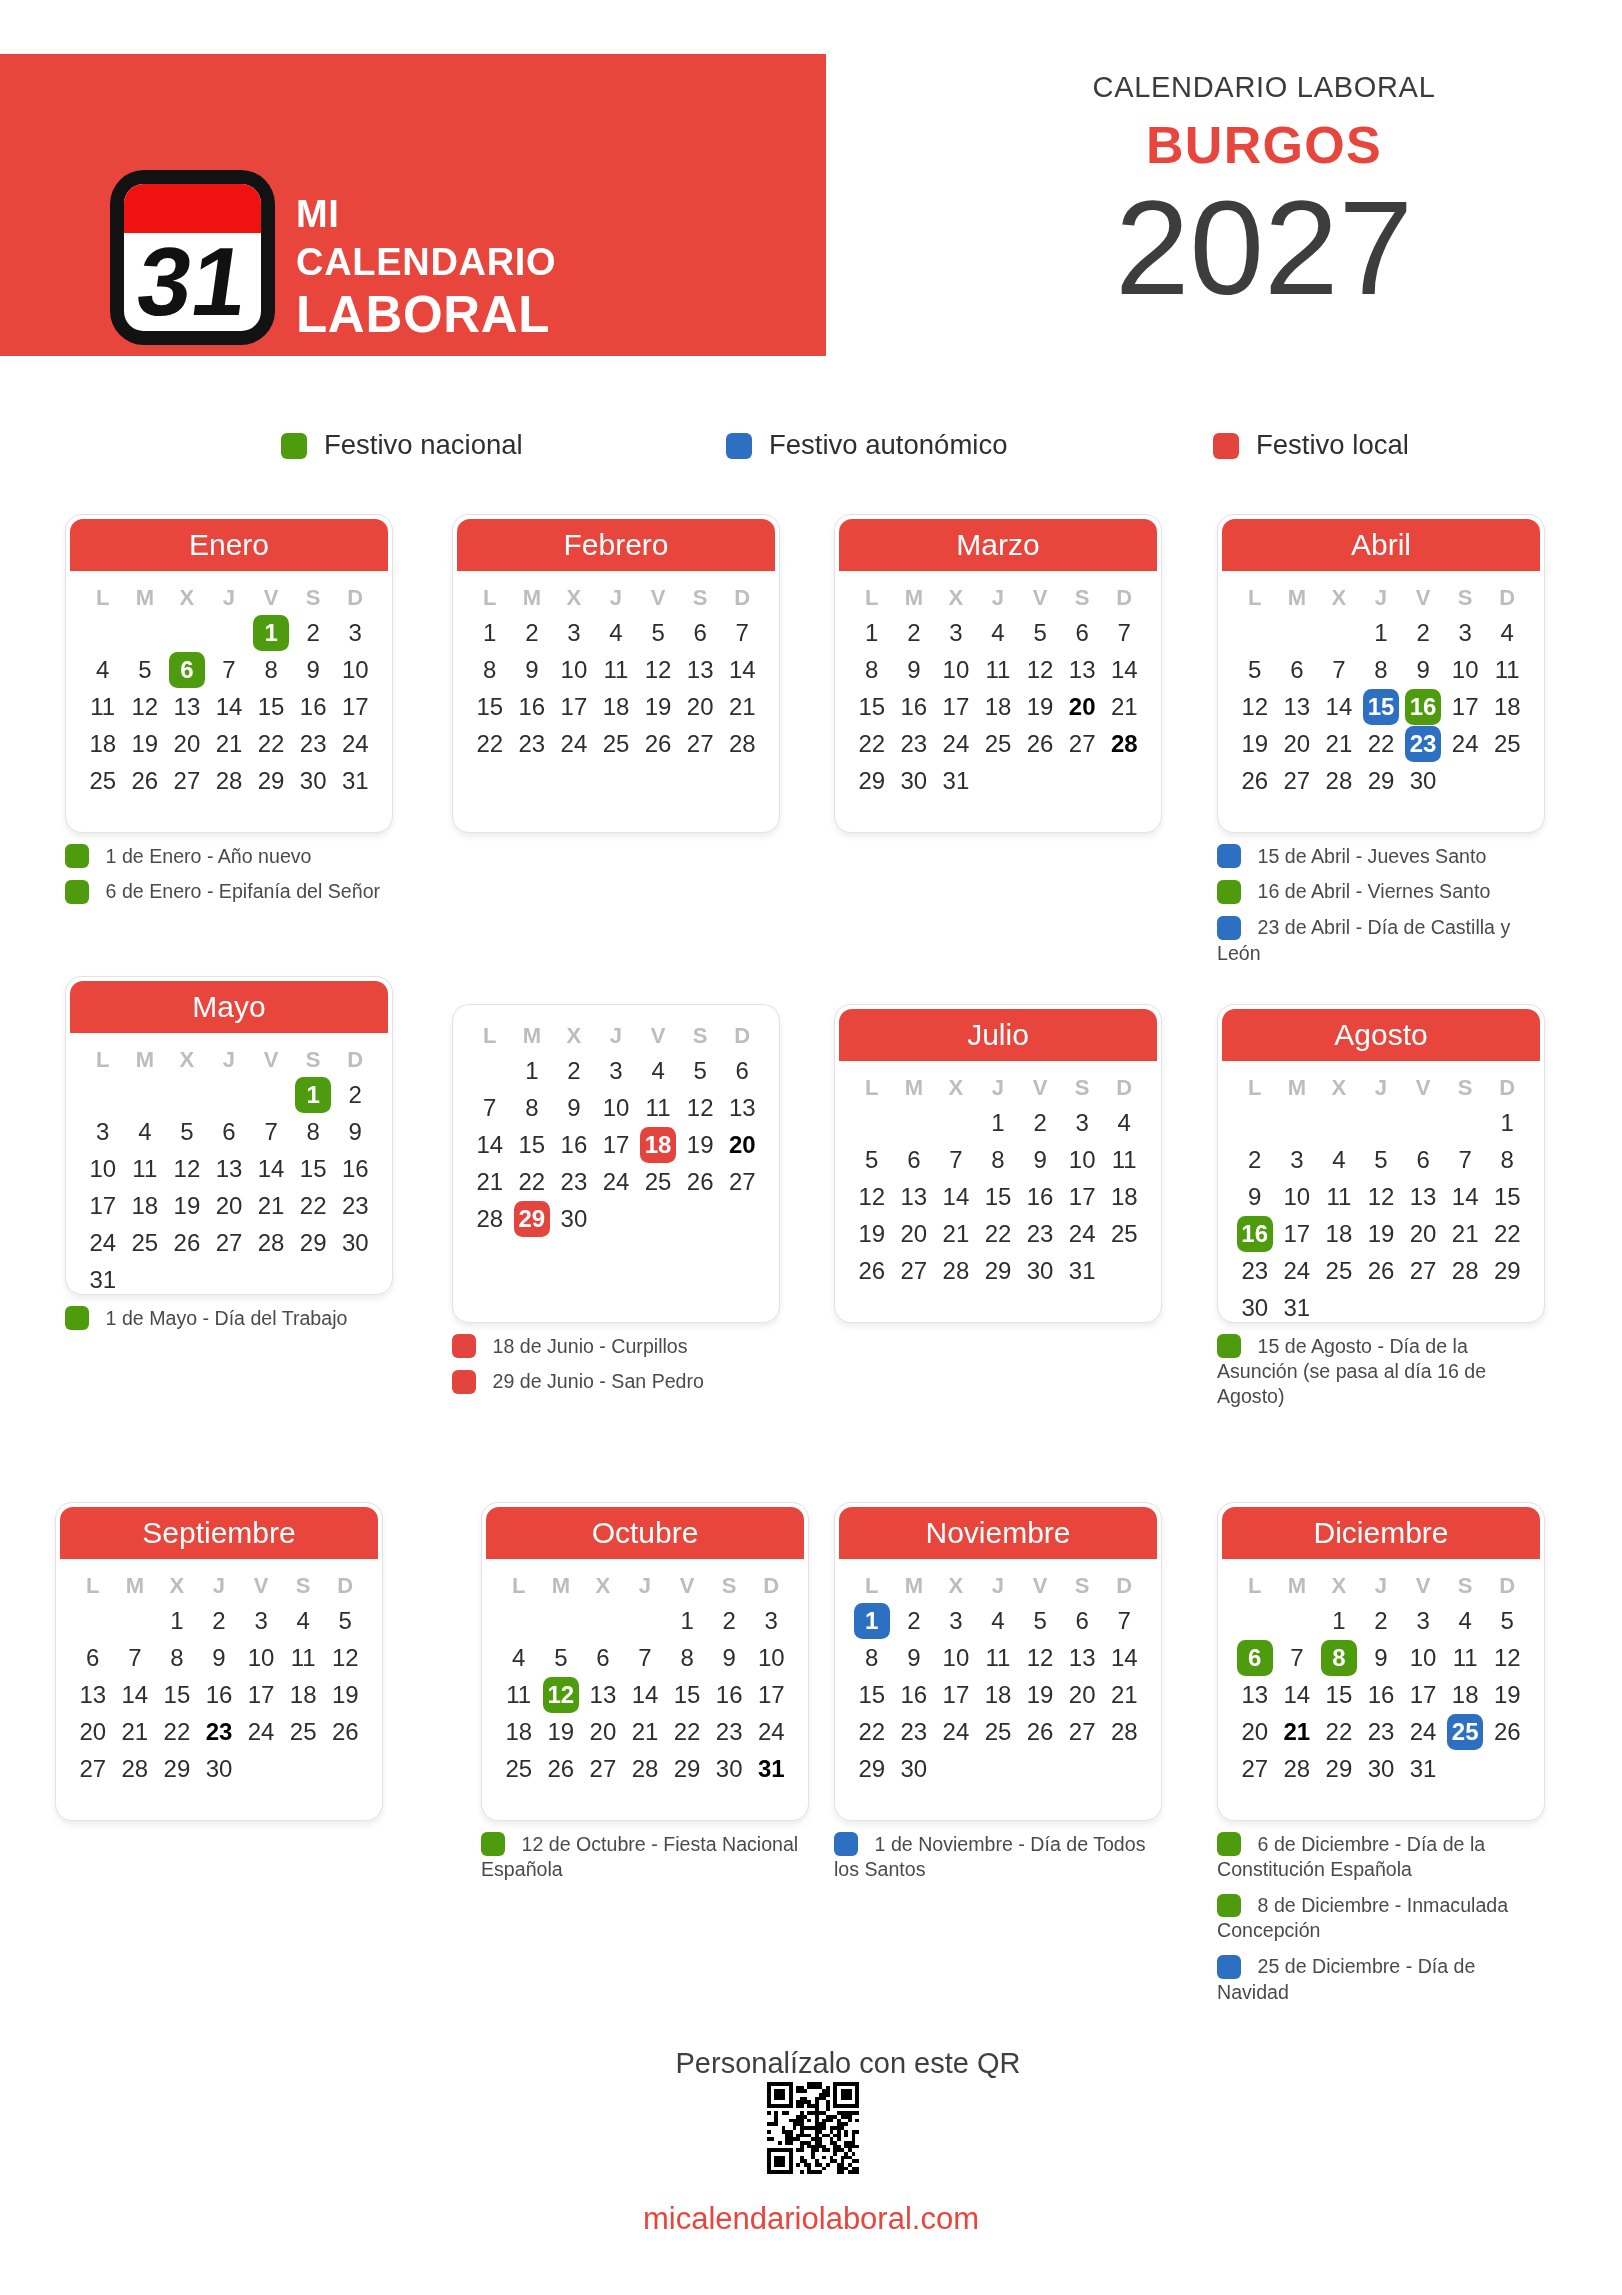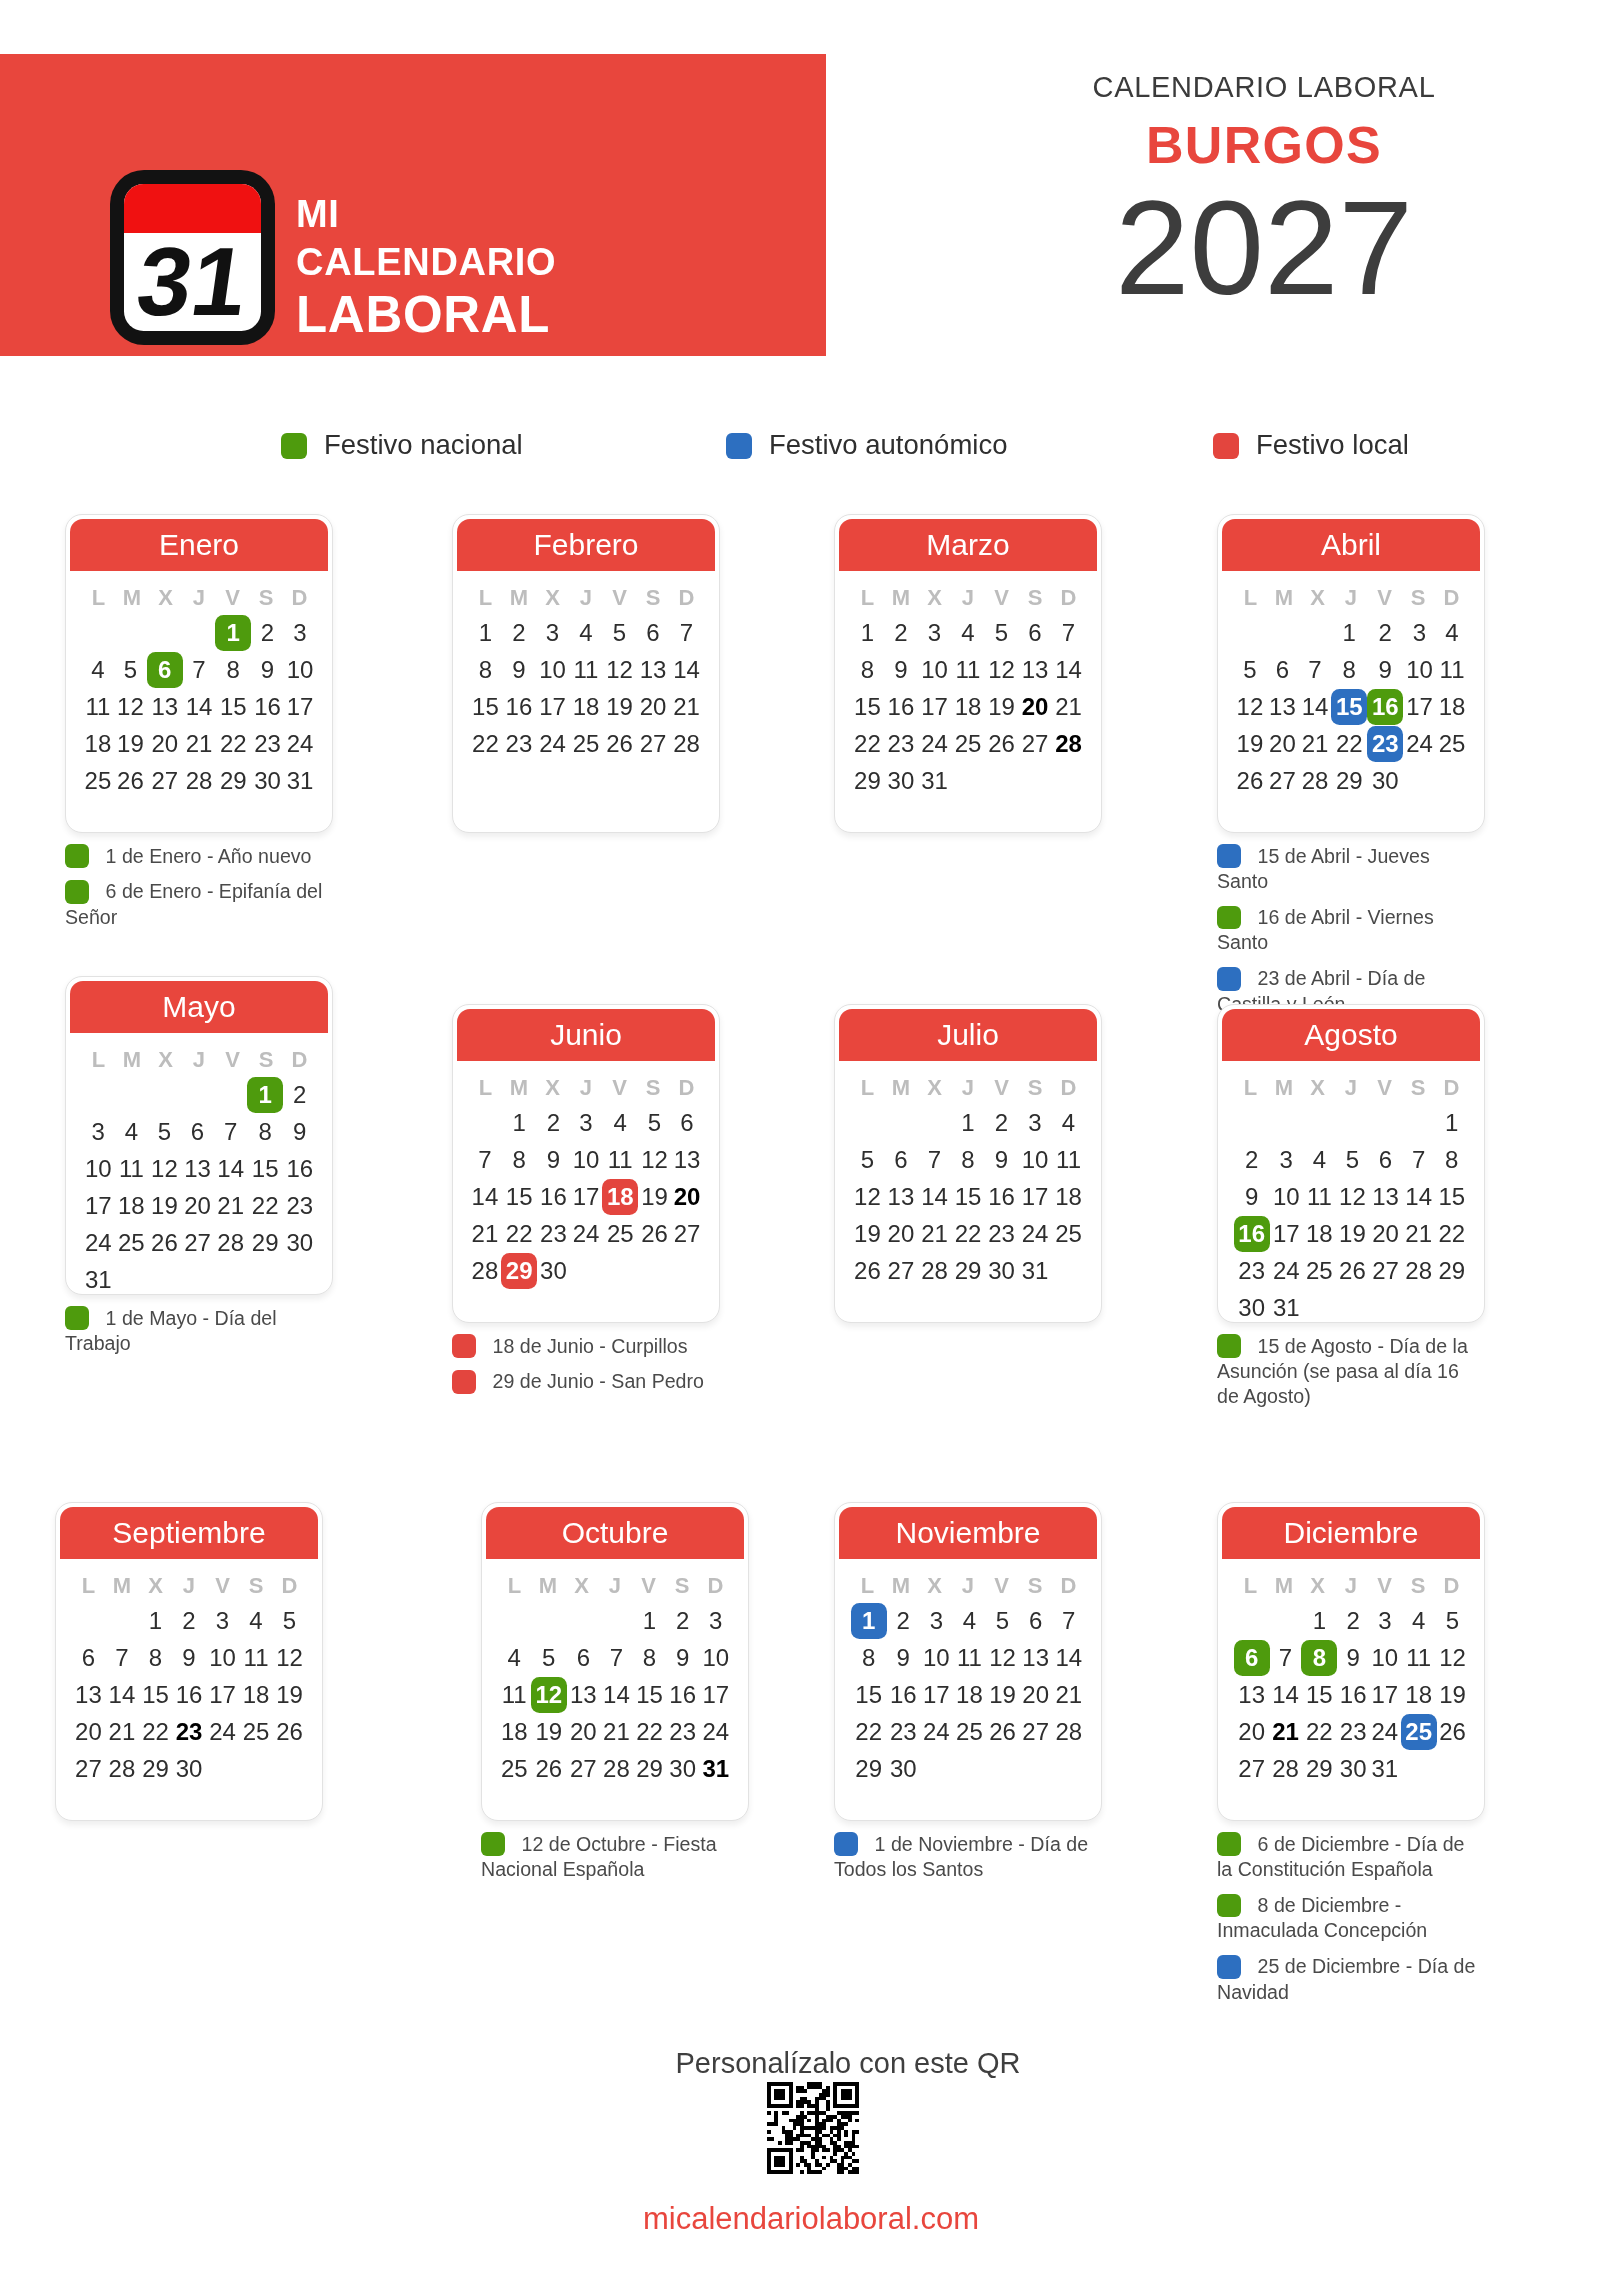--- a/index.html
+++ b/index.html
@@ -24,21 +24,21 @@
   .hdr-label{font-size:29px;color:#3b3b3b;letter-spacing:0.7px;}
   .hdr-city{font-size:52px;font-weight:700;color:var(--banner_red);margin-top:10.5px;letter-spacing:1.3px;}
   .hdr-year{font-size:134px;color:#3d3d3d;margin-top:6.5px;line-height:1;}
 
   
   .legend-item{position:absolute;top:429px;height:31px;white-space:nowrap;}
   .legend-item .sw{display:inline-block;width:26px;height:26px;border-radius:5.9px;vertical-align:-5.2px;}
   .legend-item .lbl{font-size:27.5px;color:#2f2f2f;margin-left:17px;}
 
   
-  .month{position:absolute;width:268px;}
+  .month{position:absolute;width:328px;}
   .mcard{box-sizing:border-box;height:319px;background:#ffffff;border:1.3px solid #e2e2e2;
          border-radius:17px;overflow:hidden;padding:3.9px;box-shadow:0 3.3px 6.5px rgba(0,0,0,0.07);}
   .mhead{height:52px;background:var(--banner_red);border-radius:13px 13px 0 0;
          color:#ffffff;font-size:30px;display:flex;align-items:center;justify-content:center;}
   .mbody{padding:5.2px 11.8px 0;}
   .wdrow{display:grid;grid-template-columns:repeat(7,1fr);margin-top:5.2px;}
   .wd{text-align:center;font-size:22px;font-weight:700;color:#bdbdbd;height:33px;line-height:33px;}
   .days{display:grid;grid-template-columns:repeat(7,1fr);}
   .day{height:37px;display:flex;align-items:center;justify-content:center;
        font-size:24px;color:#2e2e2e;}
@@ -361,21 +361,20 @@
               <div class="day">29</div>
               <div class="day">30</div>
               <div class="day">31</div>
             </div>
           </div>
         </div>
         <div class="note"><span class="sw" style="background: rgb(78, 155, 13);"></span><span>1 de Mayo - Día del Trabajo</span></div>
       </div>
       <div class="month" style="left: 452px; top: 1004px;">
         <div class="mcard">
-          <div class="mhead">Junio</div>
           <div class="mbody">
             <div class="wdrow">
               <div class="wd">L</div>
               <div class="wd">M</div>
               <div class="wd">X</div>
               <div class="wd">J</div>
               <div class="wd">V</div>
               <div class="wd">S</div>
               <div class="wd">D</div>
             </div>

